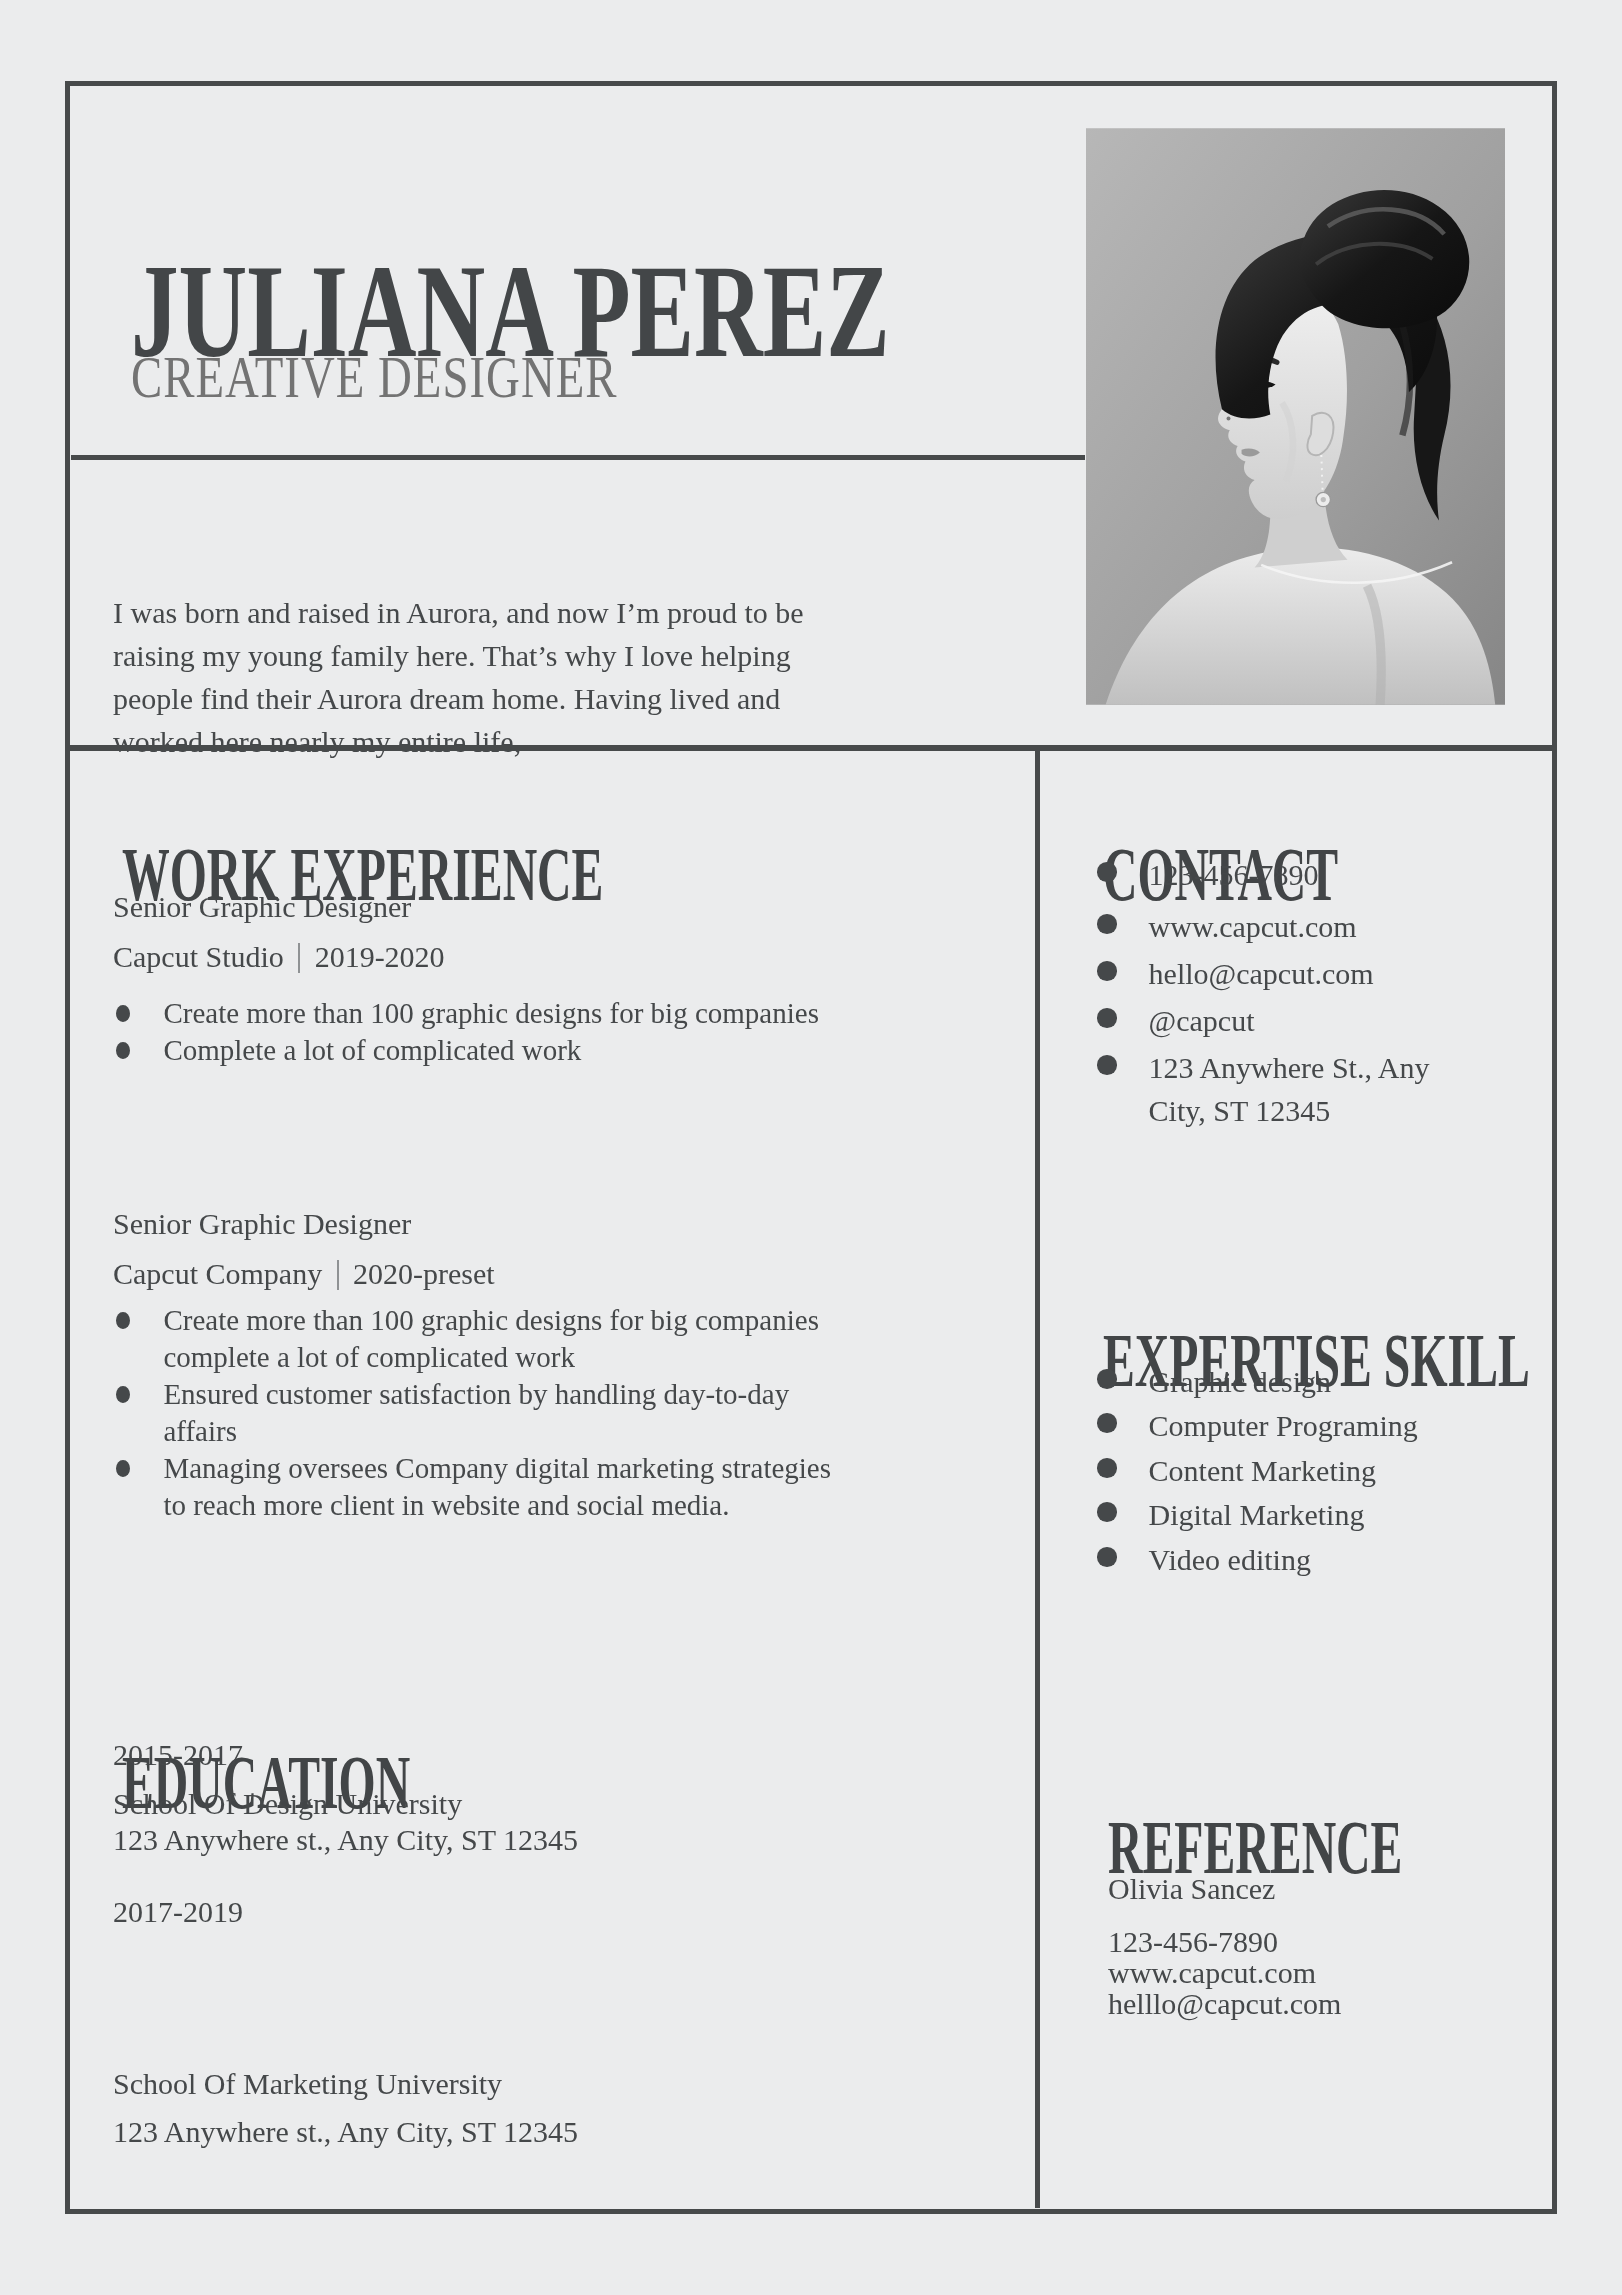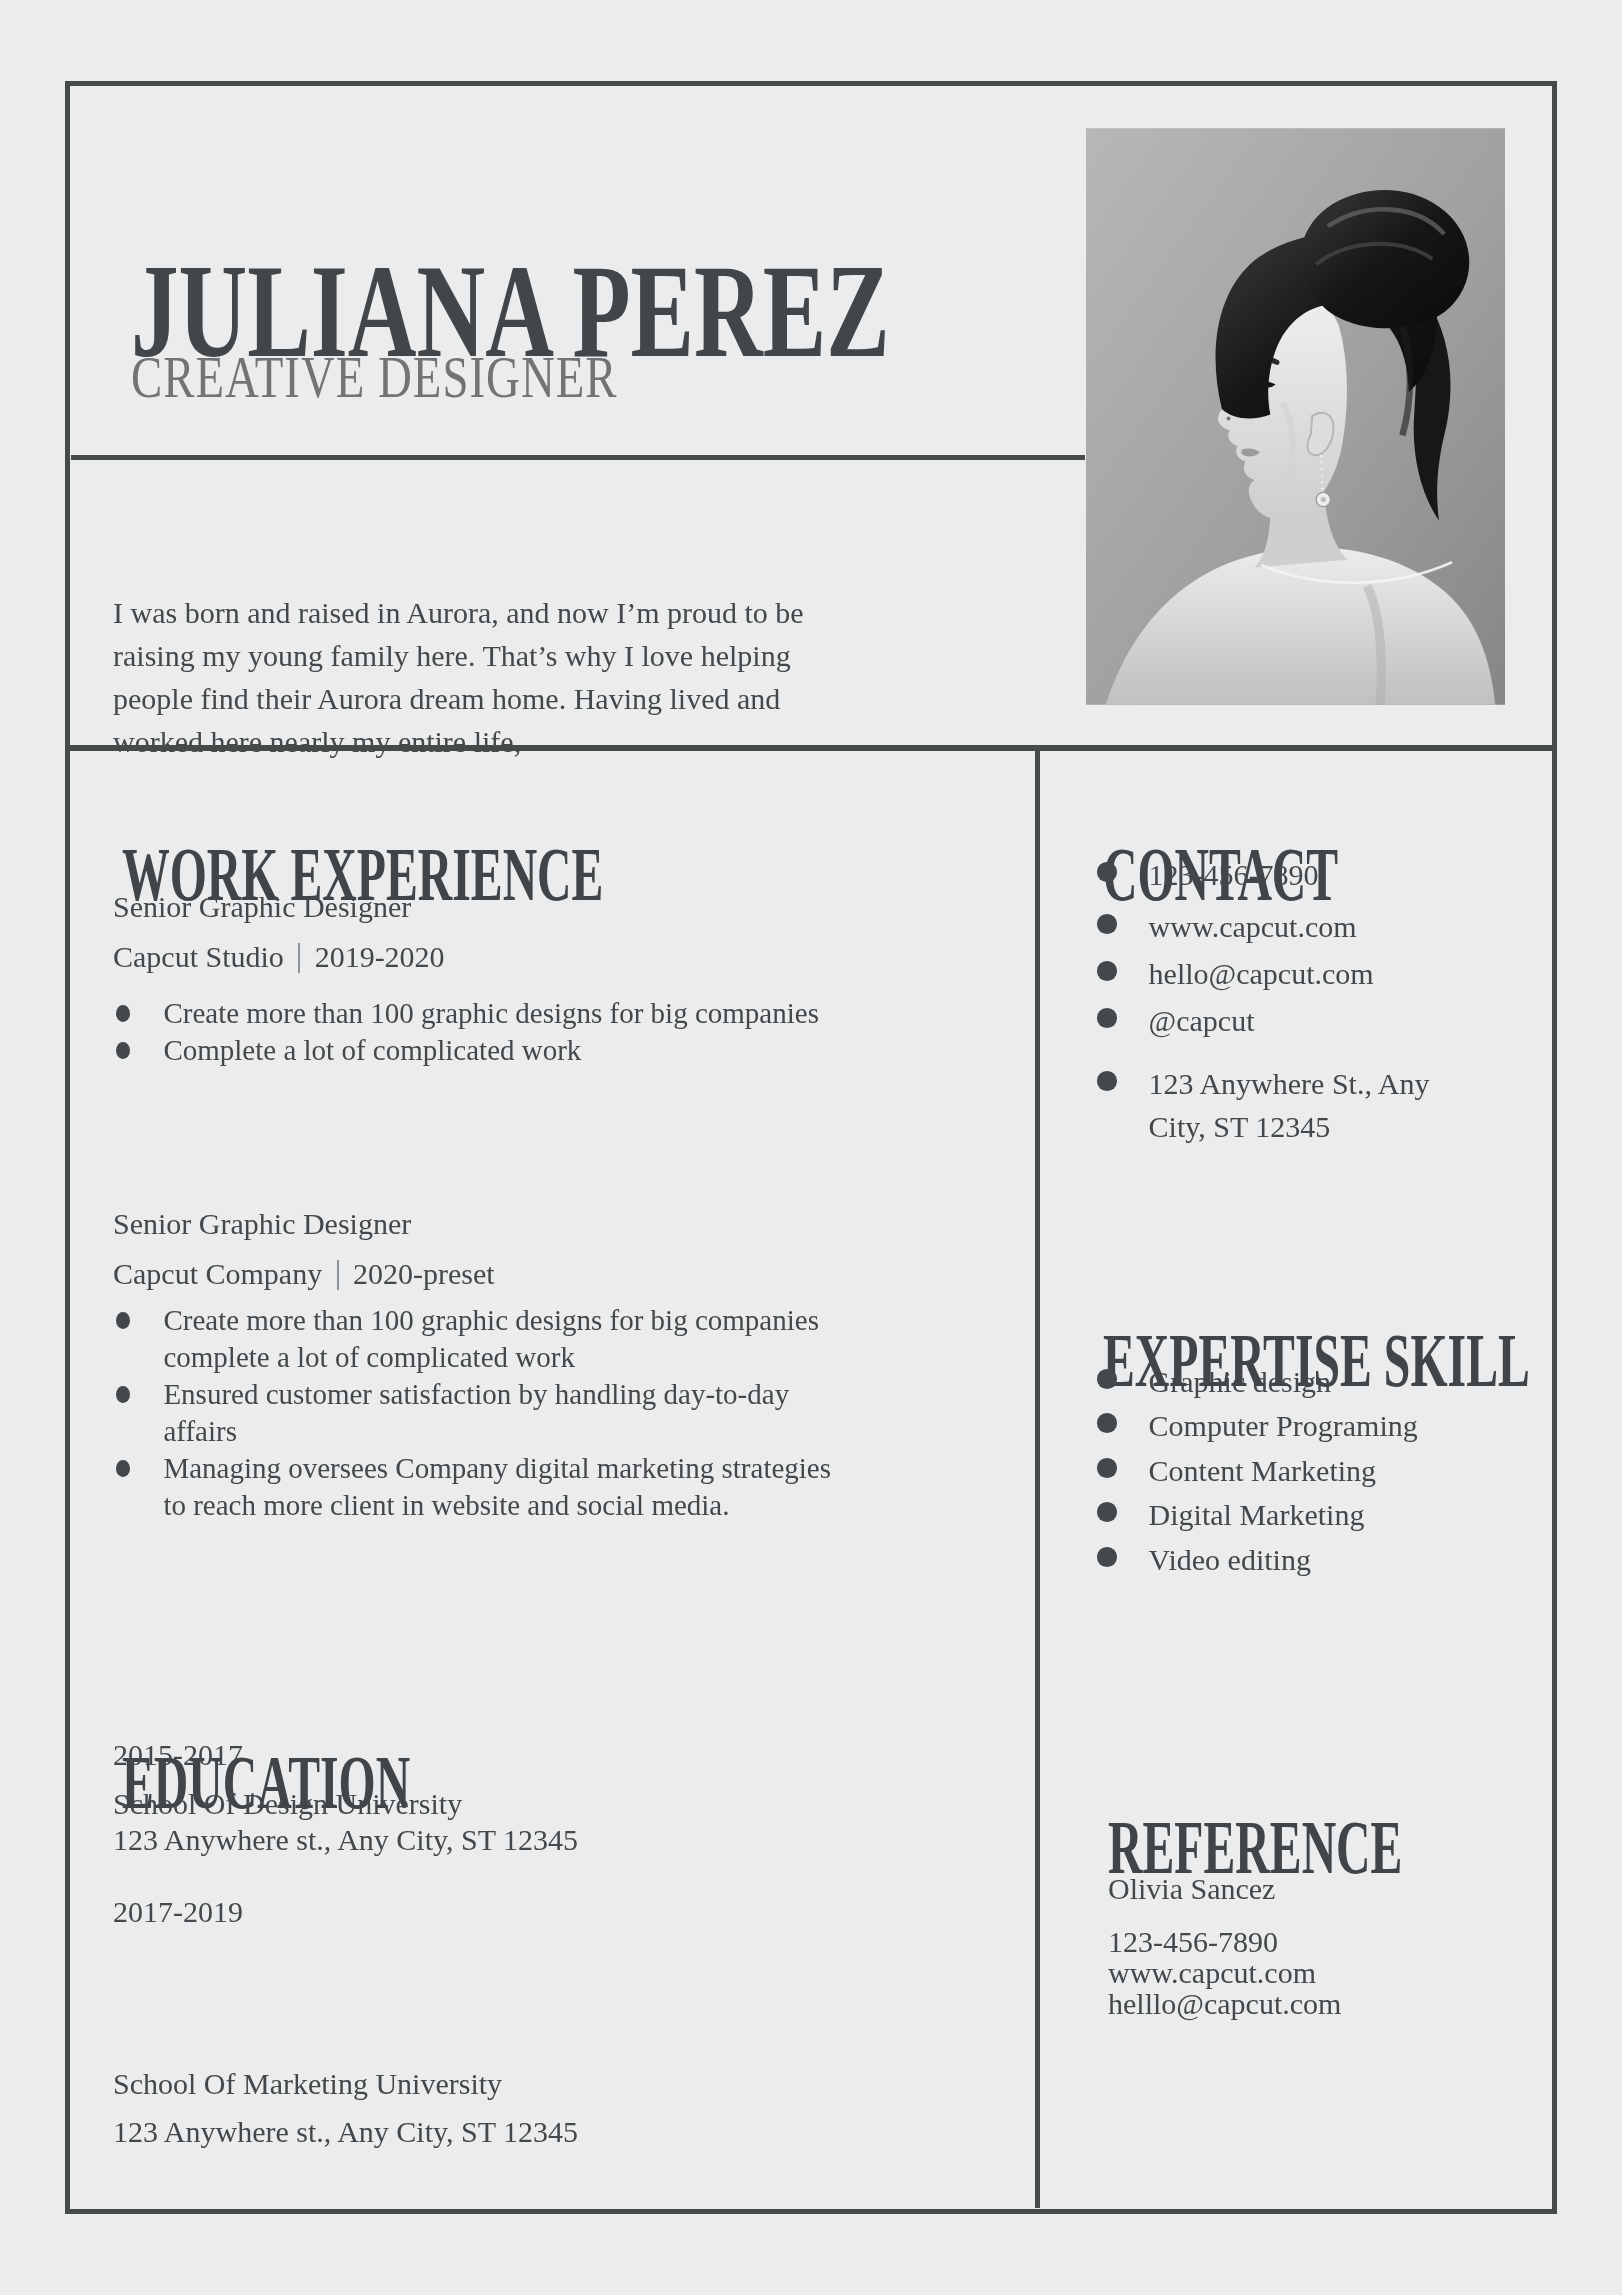--- a/index.html
+++ b/index.html
@@ -170,21 +170,21 @@
     <span class="r-text">www.capcut.com</span>
   </div>
   <div class="abs r-row" style="top:952px;">
     <span class="r-dot"></span>
     <span class="r-text">hello@capcut.com</span>
   </div>
   <div class="abs r-row" style="top:999px;">
     <span class="r-dot"></span>
     <span class="r-text">@capcut</span>
   </div>
-  <div class="abs r-row" style="top:1046px;margin-top:16px;">
+  <div class="abs r-row" style="top:1046px;">
     <span class="r-dot"></span>
     <span class="r-text">123 Anywhere St., Any
 City, ST 12345</span>
   </div>
 
   <h2 class="abs sec-h" style="left:1103px; top:1258px;"><span class="cond">EXPERTISE SKILL</span></h2>
 
   <div class="abs r-row" style="top:1360px;">
     <span class="r-dot"></span>
     <span class="r-text">Graphic design</span>

